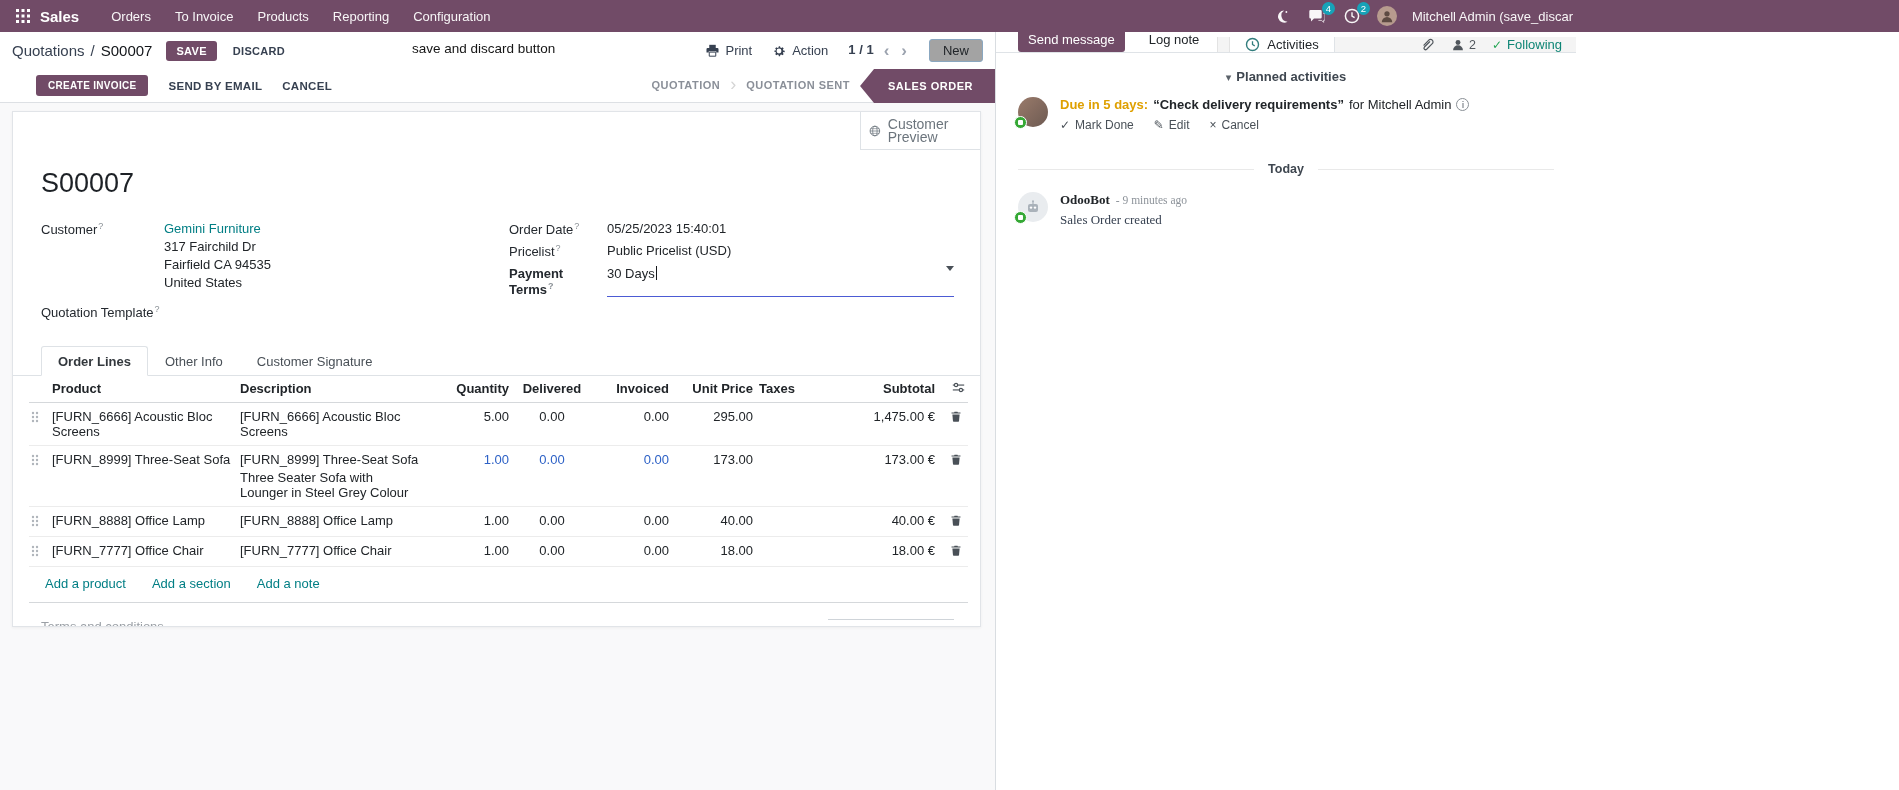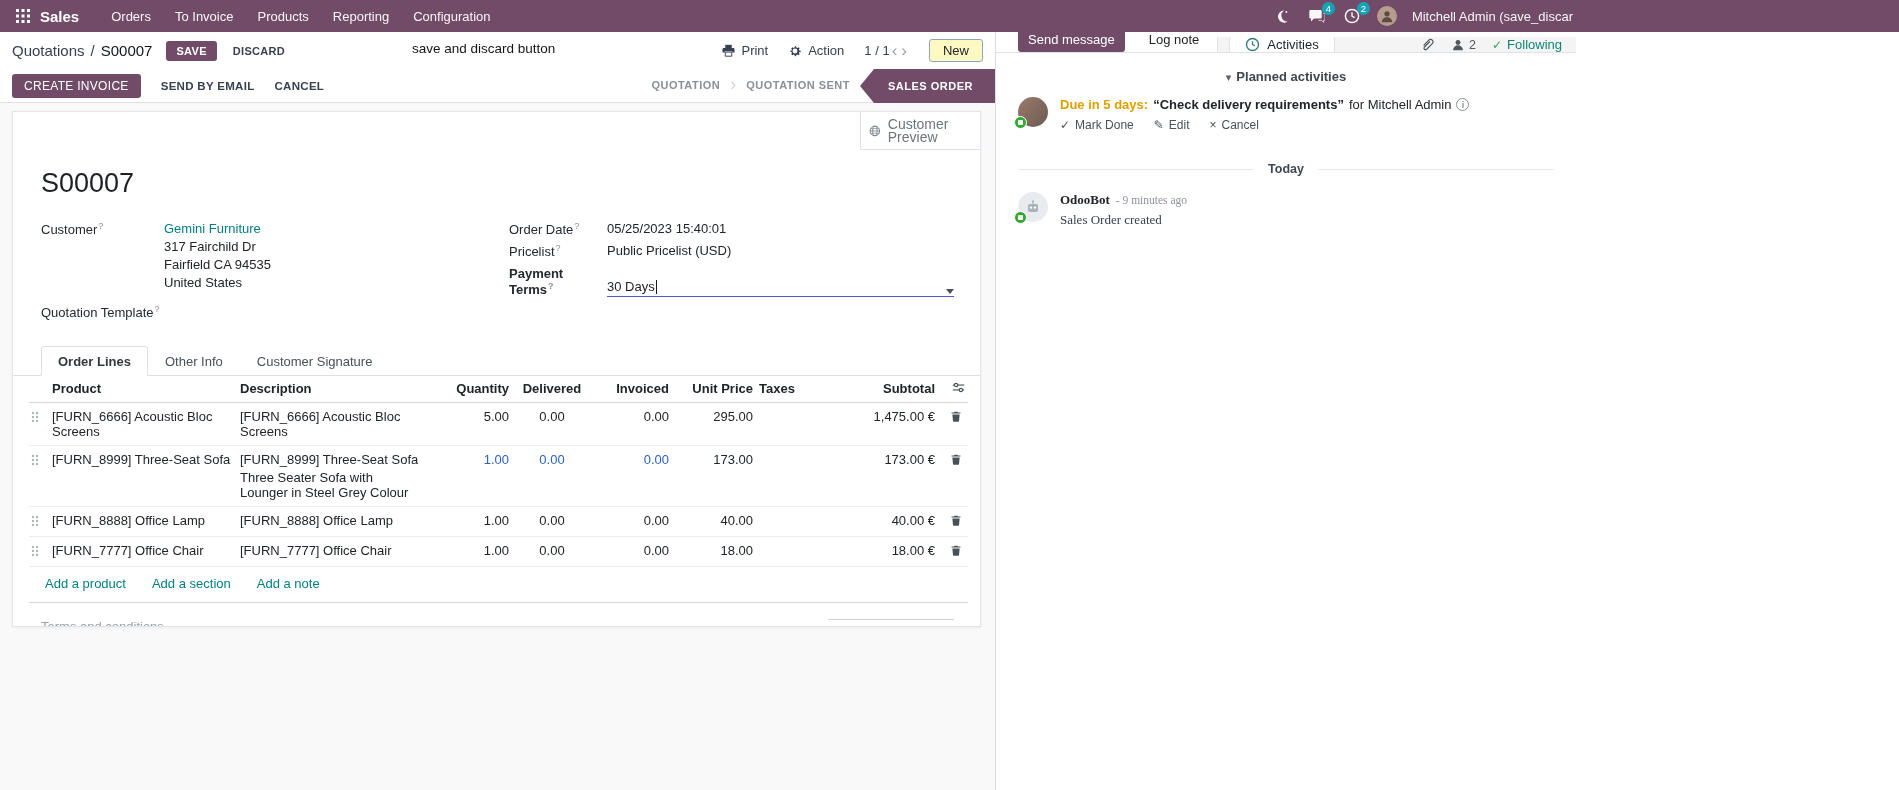--- a/index.html
+++ b/index.html
@@ -24,27 +24,27 @@
   
   .control-panel { position:relative; height:37px; display:flex; align-items:center; padding:0 12px; background:#fff; }
   .breadcrumb { font-size:15px; color:#374151; display:flex; align-items:center; gap:6px; white-space:nowrap; }
   .crumb-current { color:#111418; }
   .btn-save { background:#714B67; color:#fff; font-size:11px; font-weight:700; letter-spacing:.3px; border:none; border-radius:3px; padding:4px 10px; margin-left:14px; cursor:pointer; }
   .btn-discard { background:none; border:none; color:#374151; font-size:11px; font-weight:700; letter-spacing:.3px; margin-left:16px; cursor:pointer; }
   .annotation-arrow { position:absolute; left:264px; top:38px; }
   .annotation-text { position:absolute; left:412px; top:9px; font-size:13.5px; color:#151515; white-space:nowrap; }
   .cp-right { margin-left:auto; display:flex; align-items:center; gap:20px; }
   .cp-tool { display:flex; align-items:center; gap:6px; font-size:13px; color:#374151; cursor:pointer; white-space:nowrap; }
-  .pager { display:flex; align-items:center; gap:0; font-size:13px; color:#374151; }
+  .pager { display:flex; align-items:flex-start; gap:8px; font-size:13px; color:#374151;font-weight:bold; }
   .pager-arrow { color:#9ca3af; font-size:17px; line-height:1; cursor:pointer; padding:0 2px; }
-  .btn-new { background:#fef9c3; border:1px solid #8aa7c0; color:#212529; font-size:13px; padding:3px 13px; border-radius:3px; cursor:pointer; }
+  .btn-new { background:#a3a3a3; border:1px solid #8aa7c0; color:#212529; font-size:13px; padding:3px 13px; border-radius:3px; cursor:pointer; }
 
   
   .button-bar { position:relative; height:34px; display:flex; align-items:center; padding-left:12px; background:#fff; border-bottom:1px solid #dde0e4; }
-  .btn-primary-sm { background:#714B67; color:#fff; border:none; border-radius:3px; font-size:12px; font-weight:400; letter-spacing:.3px; padding:5px 12px; cursor:pointer; }
+  .btn-primary-sm { background:#714B67; color:#fff; border:none; border-radius:3px; font-size:10px; font-weight:700; letter-spacing:.3px; padding:5px 12px; cursor:pointer;margin-left:24px; }
   .btn-flat-sm { background:none; border:none; color:#374151; font-size:11.5px; font-weight:700; letter-spacing:.3px; margin-left:20px; cursor:pointer; }
   .statusbar { position:absolute; right:0; top:0; height:34px; display:flex; align-items:stretch; }
   .stage { font-size:11px; font-weight:700; letter-spacing:.5px; color:#8a8f98; line-height:33px; padding:0 10px; cursor:pointer; white-space:nowrap; }
   .stage-sep { color:#d5d5d5; font-size:18px; line-height:31px; }
   .stage-active { background:#714B67; color:#fff; padding:0 22px 0 28px; clip-path:polygon(14px 0, 100% 0, 100% 100%, 14px 100%, 0 50%); line-height:34px; }
 
   
   .sheet-bg { height:687px; background:#f9f9fa; padding:8px 0 0 12px; }
   .sheet { position:relative; width:969px; height:516px; background:#fff; border:1px solid #e1e4e8; box-shadow:0 1px 3px rgba(0,0,0,.05); overflow:hidden; }
   .customer-preview { position:absolute; top:0; right:0; width:120px; height:38px; border-left:1px solid #dee2e6; border-bottom:1px solid #dee2e6; display:flex; align-items:center; gap:7px; padding:3px 8px; color:#6c757d; font-size:14px; line-height:13px; cursor:pointer; }
@@ -53,21 +53,21 @@
   .fgroup-left { flex:0 0 468px; }
   .fgroup-right { flex:1; }
   .frow { display:flex; margin-bottom:6px; font-size:13px; color:#212529; }
   .flabel { flex:0 0 123px; color:#24292f; }
   .fgroup-right .flabel { flex:0 0 98px; }
   .flabel.bold { font-weight:700; }
   .sup-q { font-size:9px; color:#8a9096; vertical-align:super; margin-left:1px; }
   .link { color:#017E84; cursor:pointer; text-decoration:none; }
   .addr-line { margin-top:3px; }
   .frow-template { margin-top:14px; }
-  .fvalue-input { flex:1; display:flex; align-items:flex-end; border-bottom:1px solid #4c5bd4; padding-bottom:2px; position:relative; }
+  .fvalue-input { flex:1; display:flex; align-items:flex-start; border-bottom:1px solid #4c5bd4; padding-bottom:2px; position:relative; }
   .text-cursor { width:1px; height:14px; background:#15181c; margin-left:1px; }
   .dd-caret { margin-left:auto; width:0; height:0; border-left:4px solid transparent; border-right:4px solid transparent; border-top:5px solid #495057; }
 
   
   .tabs { margin-top:20px; padding:0 28px; border-bottom:1px solid #dee2e6; display:flex; }
   .tab { font-size:13px; color:#495057; padding:7px 16px 6px; cursor:pointer; border:1px solid transparent; margin-bottom:-1px; }
   .tab.active { background:#fff; border-color:#dee2e6 #dee2e6 #fff; border-radius:3px 3px 0 0; font-weight:700; color:#33383d; }
 
   
   .olist { margin:0 12px 0 16px; }

